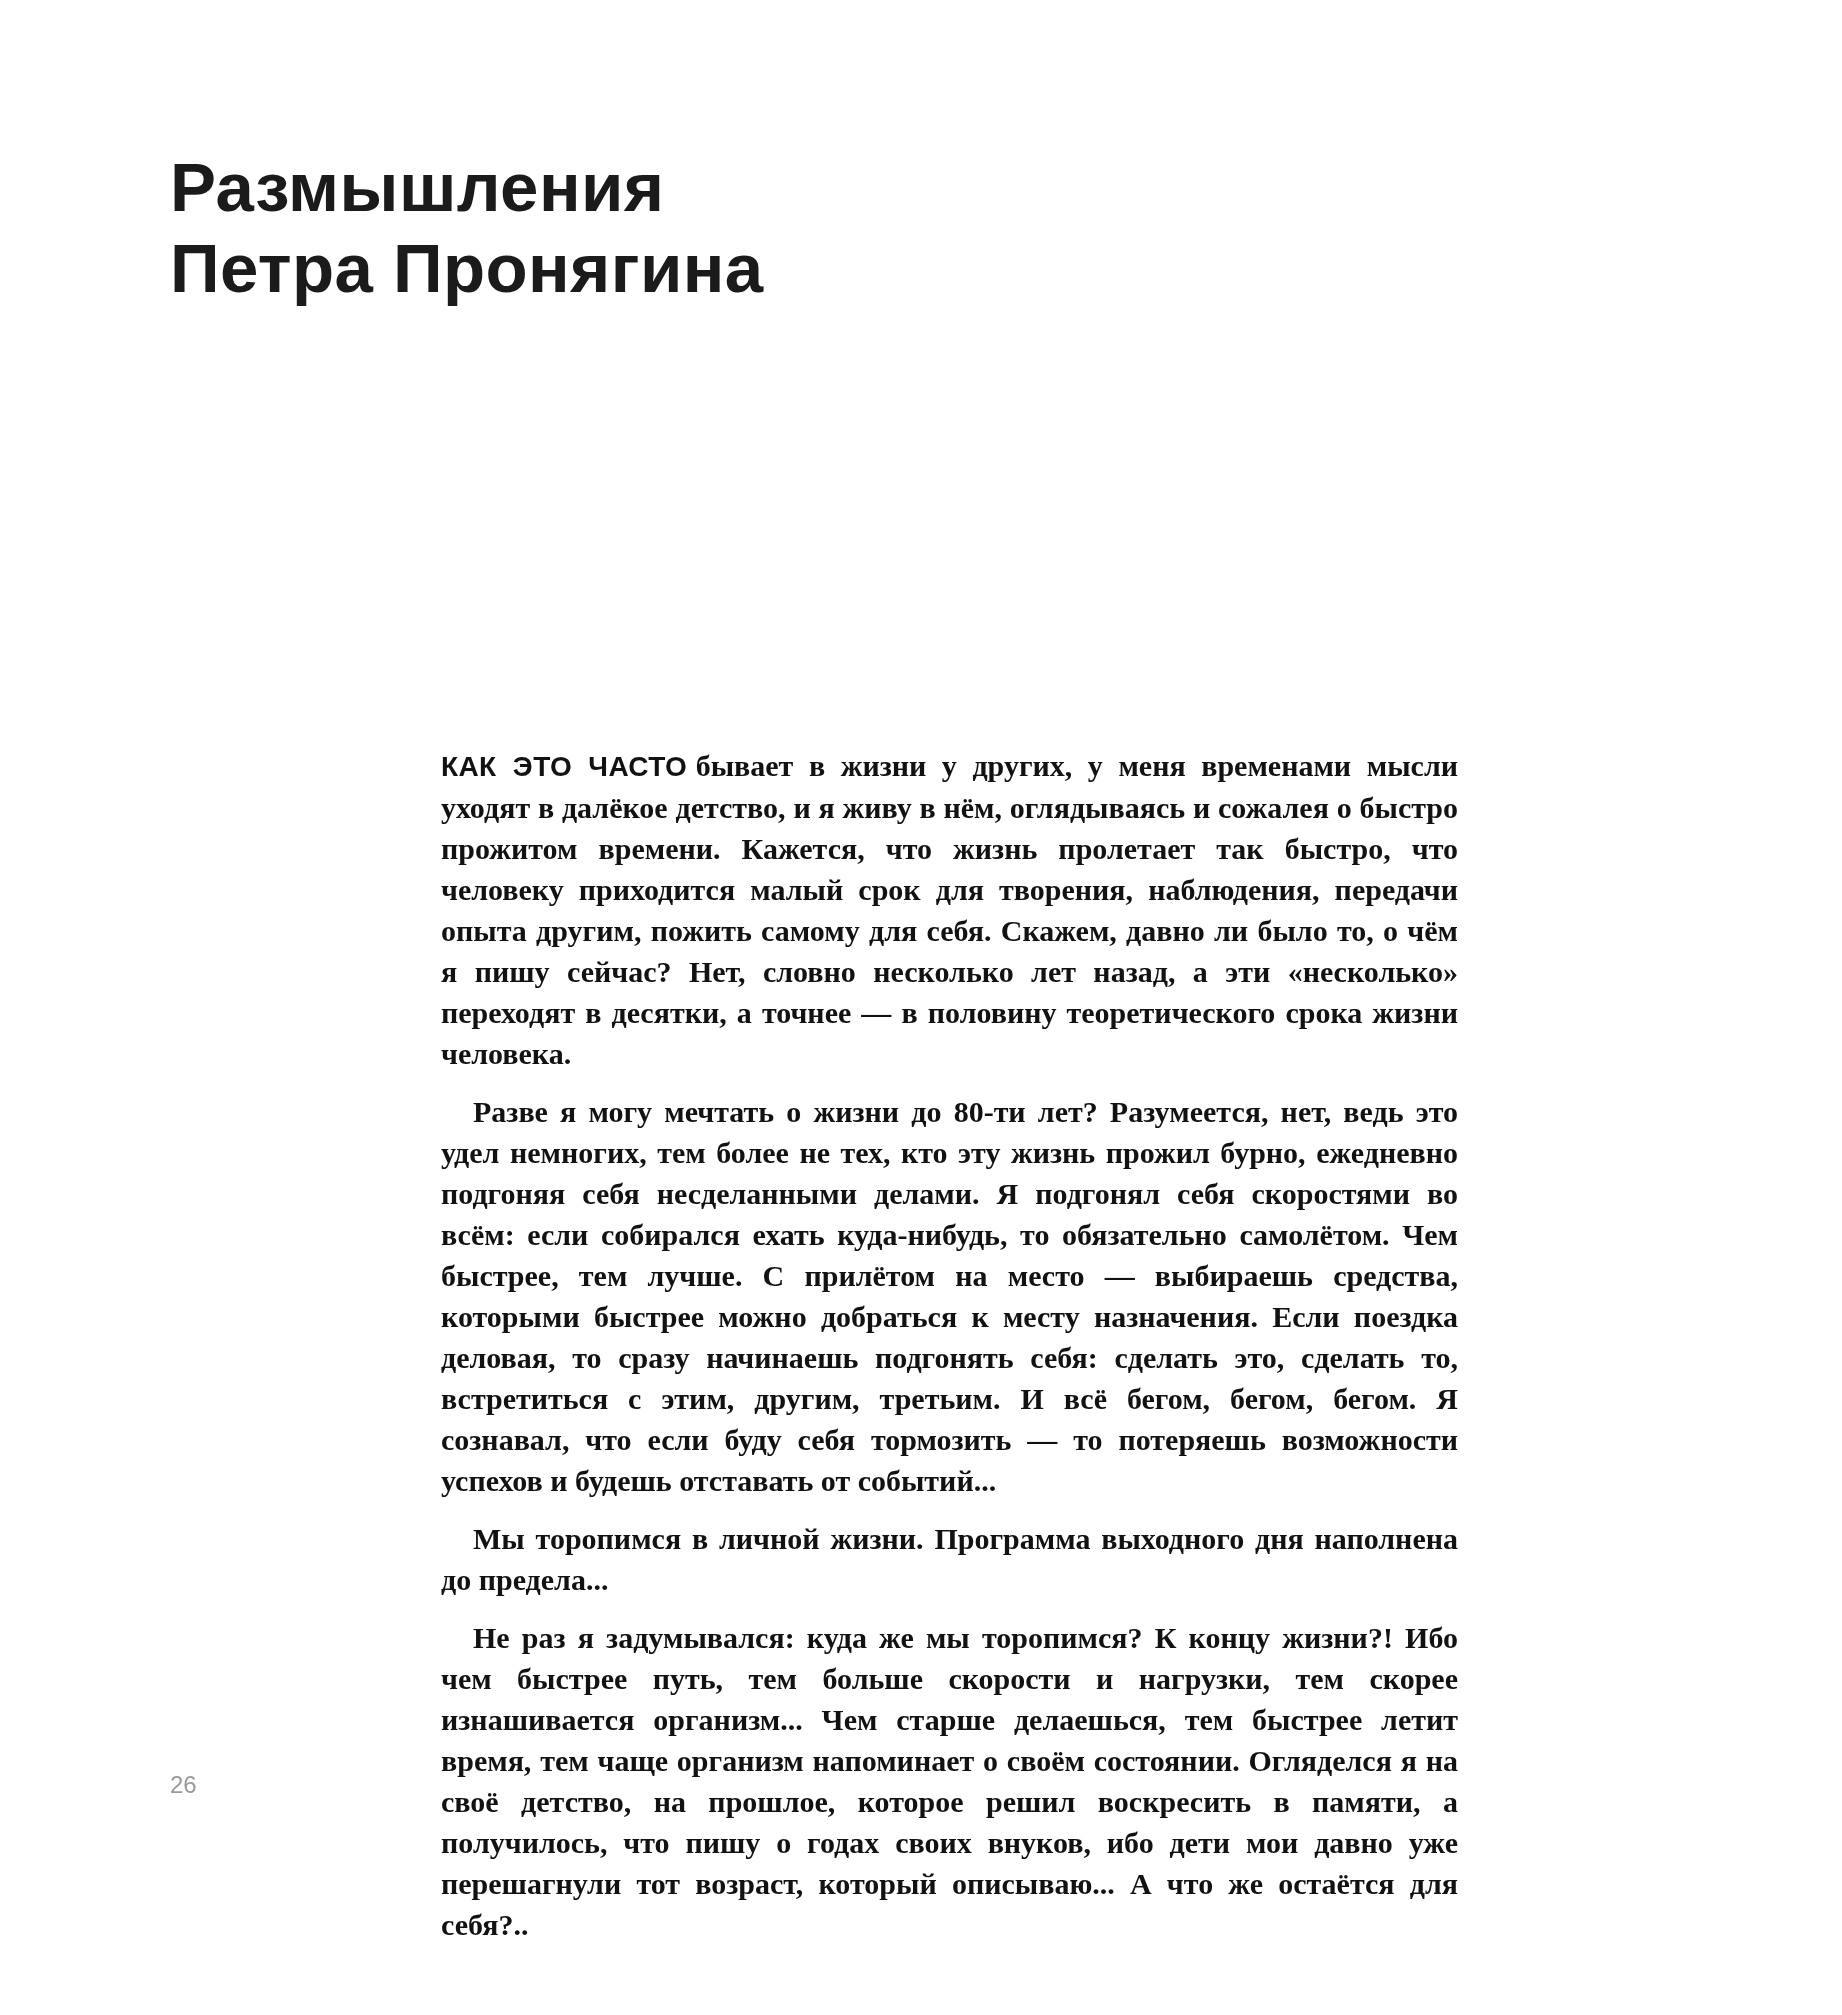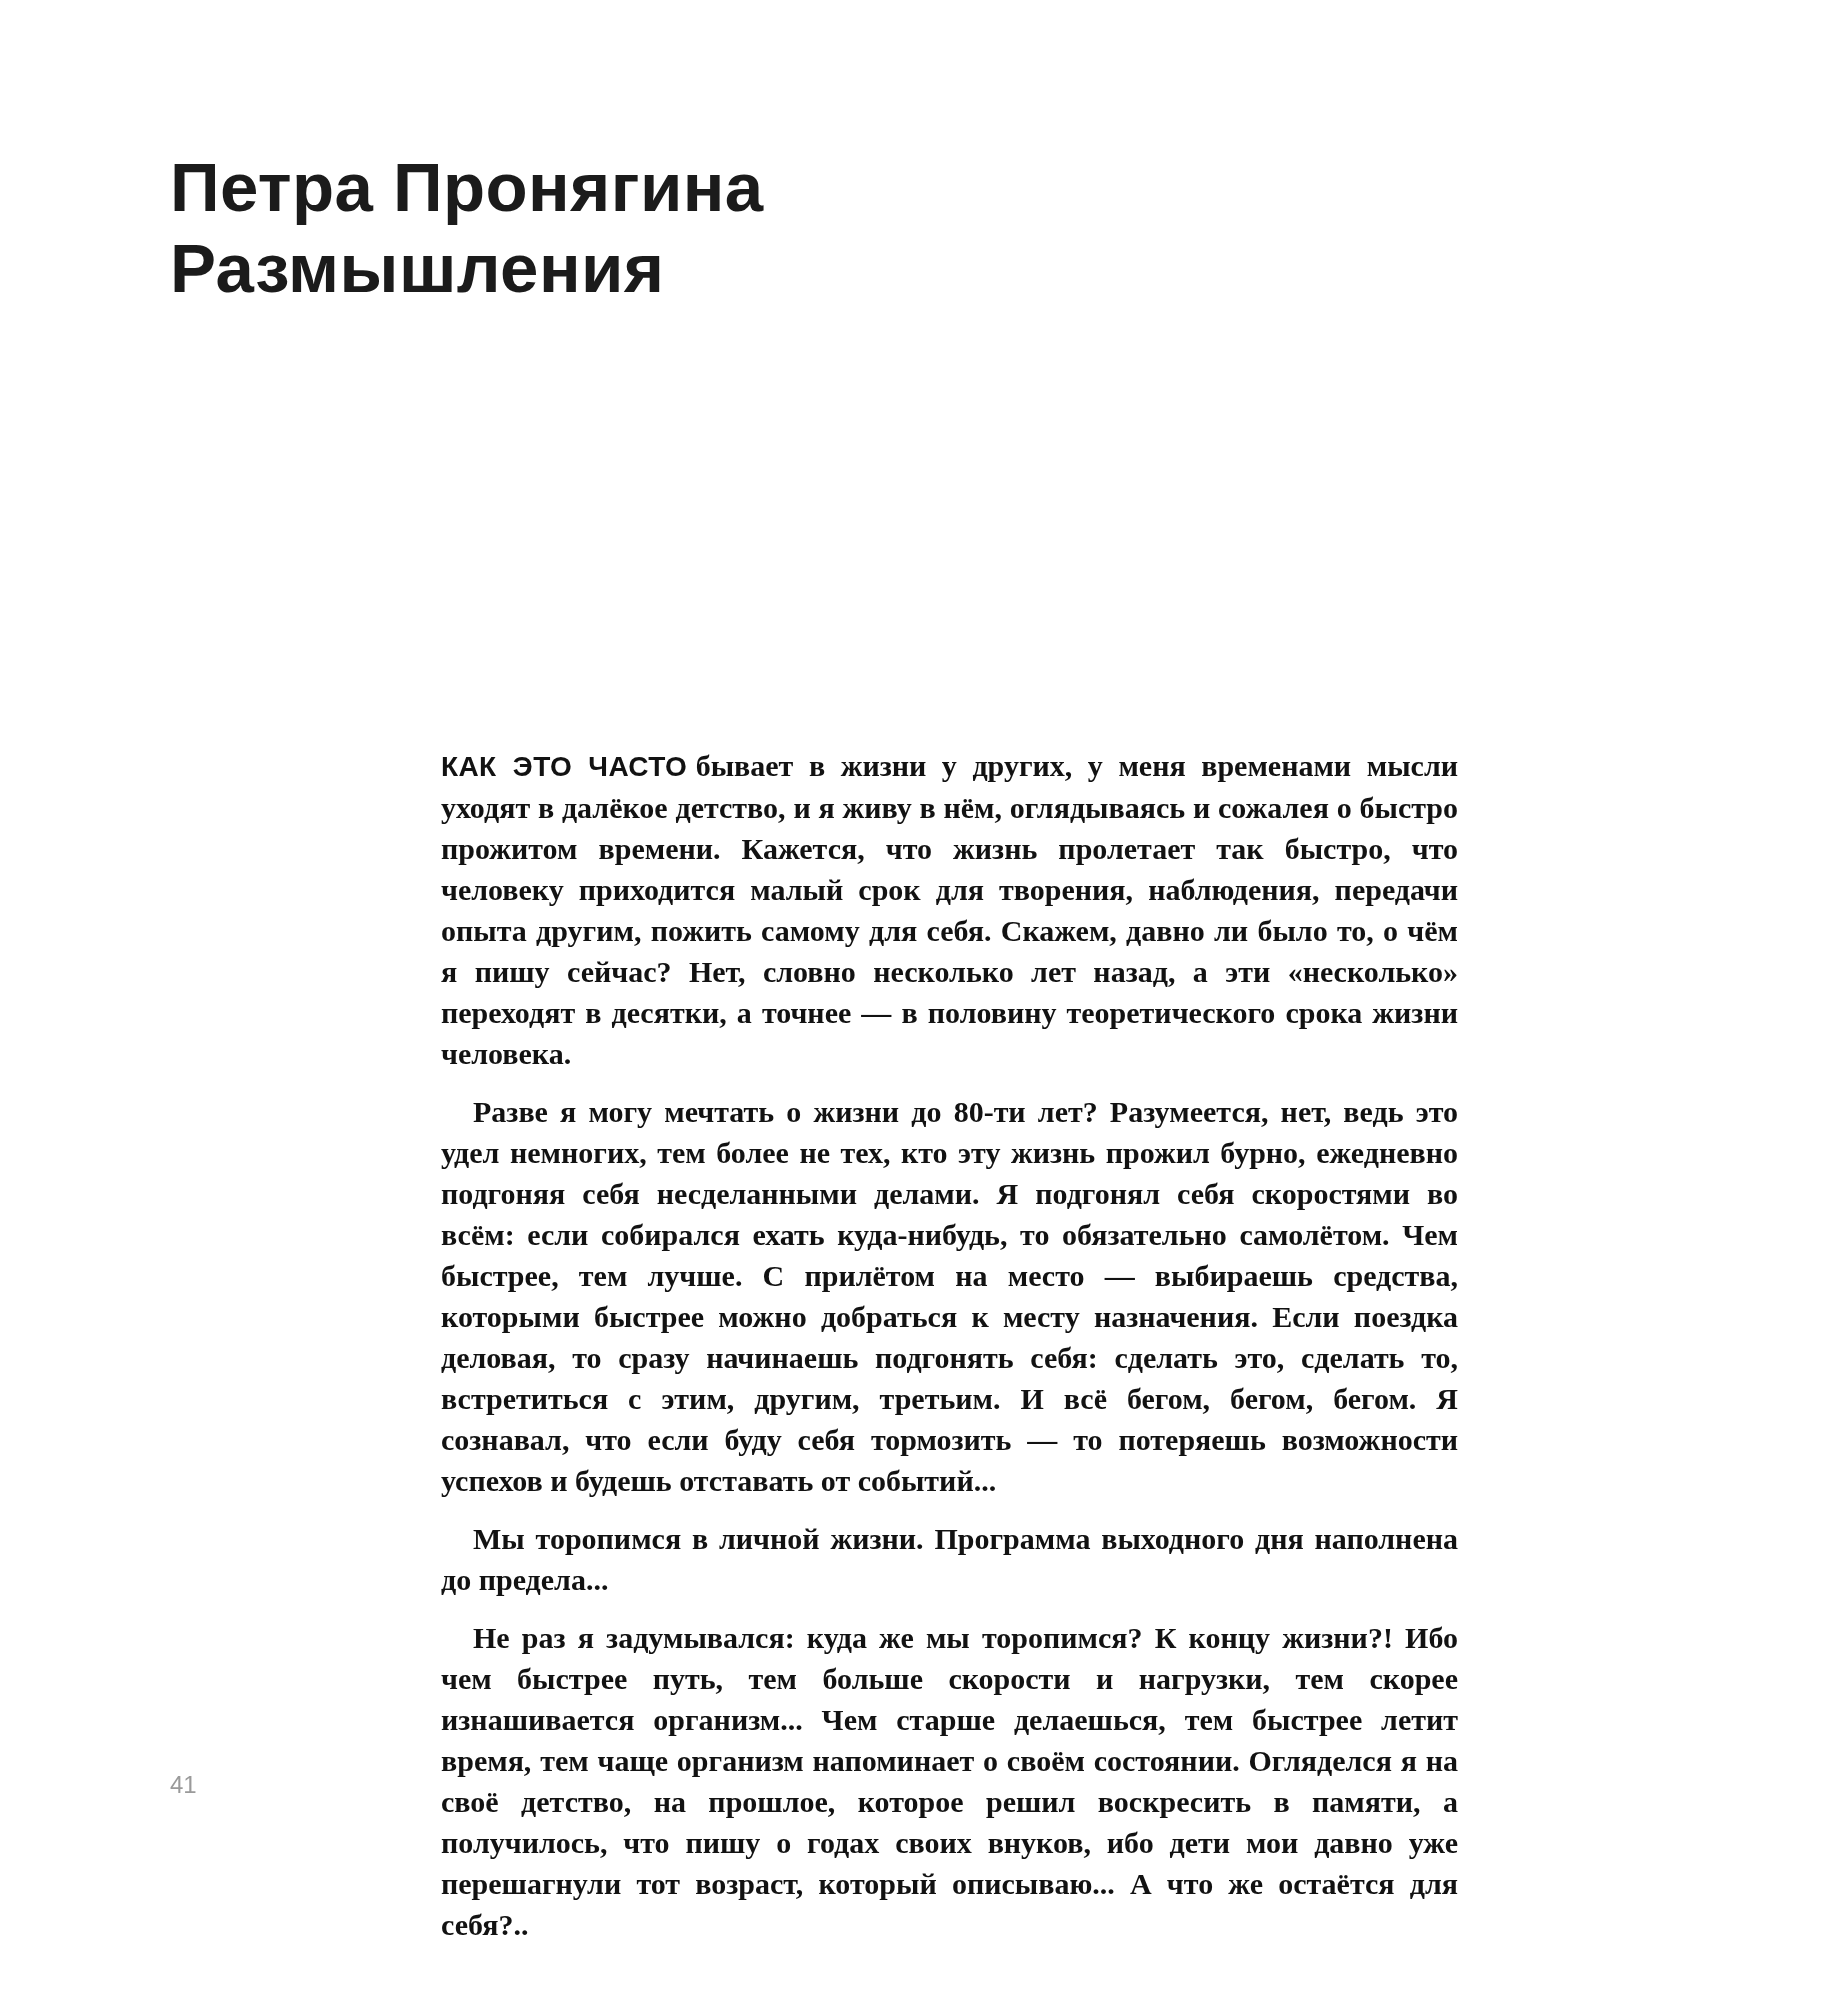--- a/index.html
+++ b/index.html
@@ -63,27 +63,27 @@
     font-size: 24px;
     color: #9a9a9a;
   }
 </style>
 </head>
 <body>
 
 <div class="page">
 
   <h1 class="title">
+    <span class="title-line">Размышления</span>
     <span class="title-line">Петра Пронягина</span>
-    <span class="title-line">Размышления</span>
   </h1>
 
   <div class="body-column" lang="ru">
     <p class="para first"><span class="lead-in">КАК ЭТО ЧАСТО</span><span>бывает в жизни у других, у меня временами мысли уходят в далёкое детство, и я живу в нём, оглядываясь и сожалея о быстро прожитом времени. Кажется, что жизнь пролетает так быстро, что человеку приходится малый срок для творения, наблюдения, передачи опыта другим, пожить самому для себя. Скажем, давно ли было то, о чём я пишу сейчас? Нет, словно несколько лет назад, а эти «несколько» переходят в десятки, а точнее — в половину теоретического срока жизни человека.</span></p>
     <p class="para indent">Разве я могу мечтать о жизни до 80-ти лет? Разумеется, нет, ведь это удел немногих, тем более не тех, кто эту жизнь прожил бурно, ежедневно подгоняя себя несделанными делами. Я подгонял себя скоростями во всём: если собирался ехать куда-нибудь, то обязательно самолётом. Чем быстрее, тем лучше. С прилётом на место — выбираешь средства, которыми быстрее можно добраться к месту назначения. Если поездка деловая, то сразу начинаешь подгонять себя: сделать это, сделать то, встретиться с этим, другим, третьим. И всё бегом, бегом, бегом. Я сознавал, что если буду себя тормозить — то потеряешь возможности успехов и будешь отставать от событий...</p>
     <p class="para indent">Мы торопимся в личной жизни. Программа выходного дня наполнена до предела...</p>
     <p class="para indent">Не раз я задумывался: куда же мы торопимся? К концу жизни?! Ибо чем быстрее путь, тем больше скорости и нагрузки, тем скорее изнашивается организм... Чем старше делаешься, тем быстрее летит время, тем чаще организм напоминает о своём состоянии. Огляделся я на своё детство, на прошлое, которое решил воскресить в памяти, а получилось, что пишу о годах своих внуков, ибо дети мои давно уже перешагнули тот возраст, который описываю... А что же остаётся для себя?..</p>
   </div>
 
-  <div class="page-number">41</div>
+  <div class="page-number">26</div>
 
 </div>
 
 
 </body></html>

